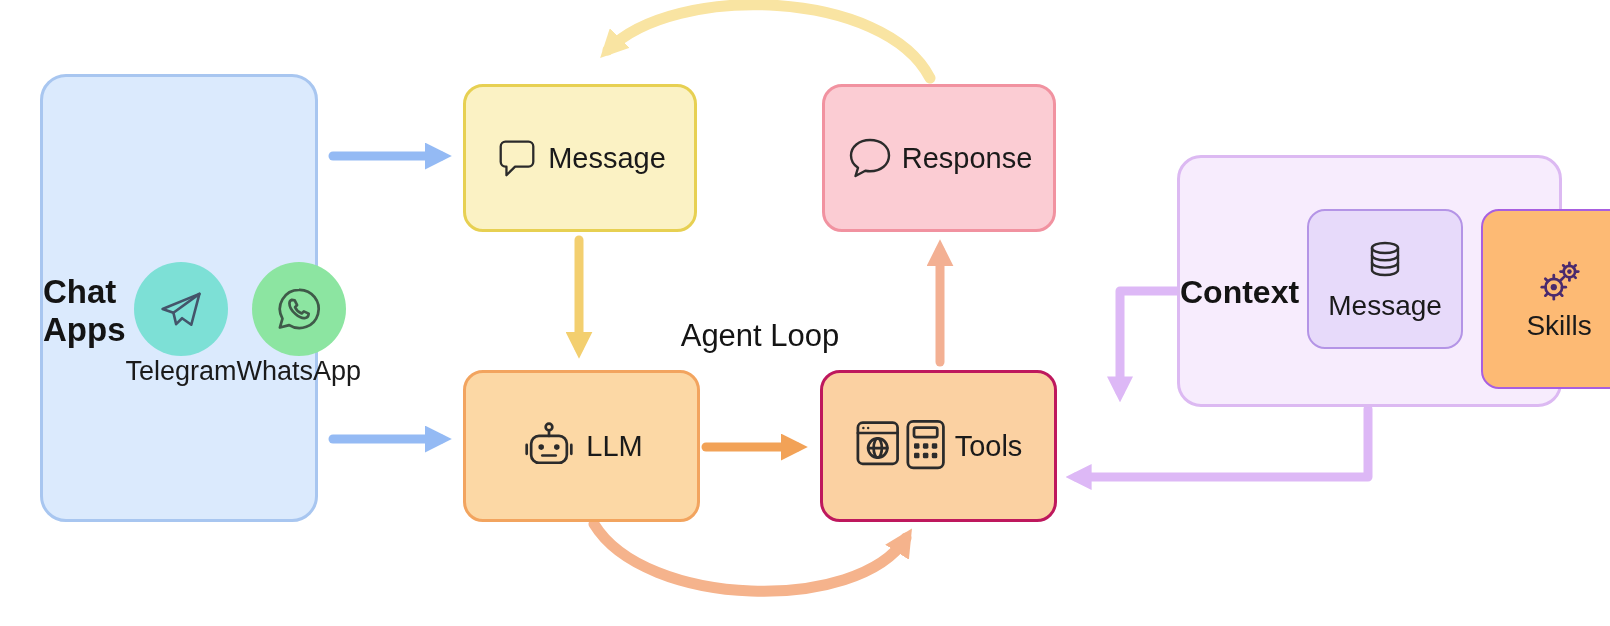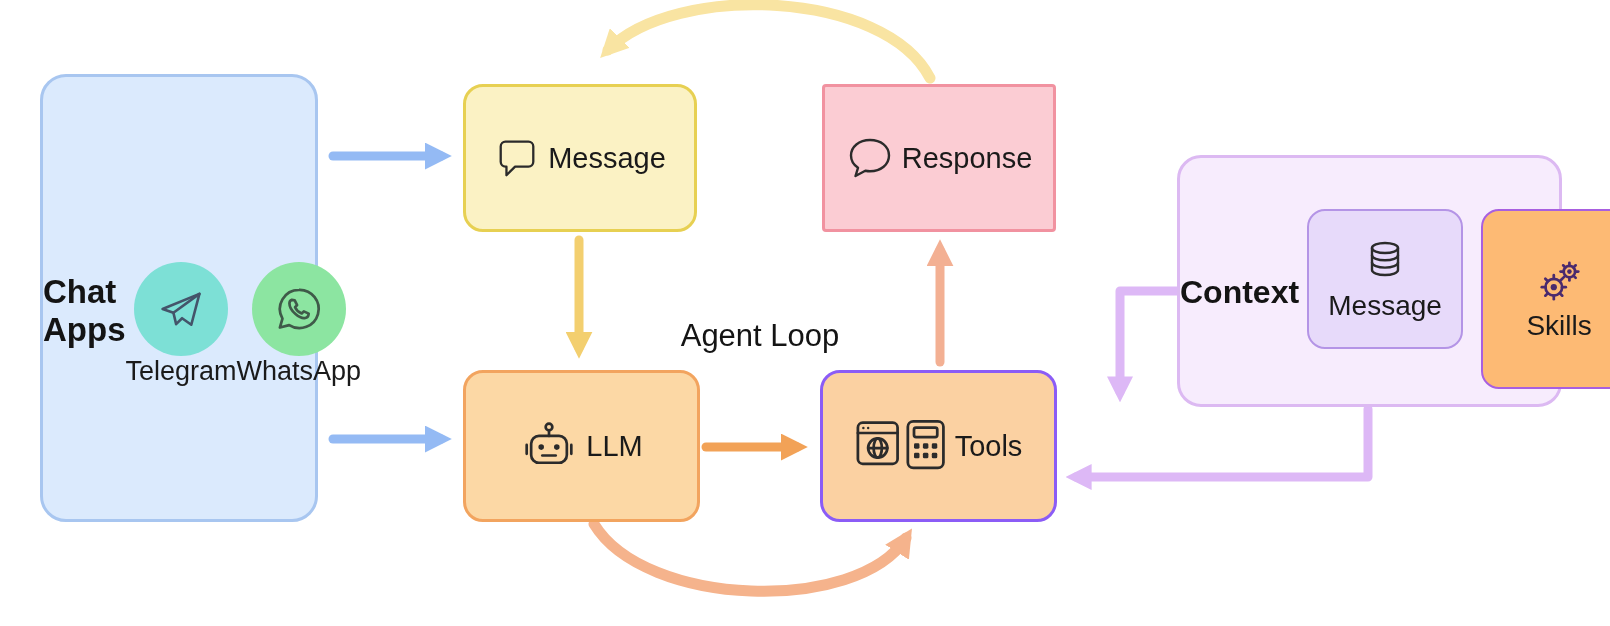--- a/index.html
+++ b/index.html
@@ -15,23 +15,23 @@
   .chat-apps{left:40px;top:74px;width:278px;height:448px;background:#dbeafd;
              border:3px solid #a8c6f0;border-radius:26px;justify-content:flex-start;padding-top:26px;gap:0;}
   .chat-app{display:flex;flex-direction:column;align-items:center;gap:0;margin-top:26px;}
   .app-circle{width:94px;height:94px;border-radius:50%;display:flex;align-items:center;justify-content:center;}
   .telegram-circle{background:#7de0d6;}
   .whatsapp-circle{background:#8ce5a1;}
   .app-label{font-size:27px;}
 
   
   .message{left:463px;top:84px;width:234px;height:148px;background:#fbf2c4;border:3px solid #e7d052;border-radius:20px;}
-  .response{left:822px;top:84px;width:234px;height:148px;background:#fbccd3;border:3px solid #f192a0;border-radius:4px;justify-content:center;}
+  .response{left:822px;top:84px;width:234px;height:148px;background:#fbccd3;border:3px solid #f192a0;border-radius:20px;justify-content:center;}
   .llm{left:463px;top:370px;width:237px;height:152px;background:#fcd8a5;border:3px solid #f2a45f;border-radius:20px;}
-  .tools{left:820px;top:370px;width:237px;height:152px;background:#fbd1a2;border:3px solid #8b5cf6;border-radius:20px;}
+  .tools{left:820px;top:370px;width:237px;height:152px;background:#fbd1a2;border:3px solid #be185d;border-radius:20px;}
 
   
   .context{left:1177px;top:155px;width:385px;height:252px;background:#f7ecfd;border:3px solid #dcb9f2;
            border-radius:24px;justify-content:flex-start;padding-top:22px;}
   .context-row{display:flex;gap:18px;margin-top:14px;}
   .context-box{box-sizing:border-box;display:flex;flex-direction:column;align-items:center;justify-content:center;gap:6px;}
   .memory{width:156px;height:140px;background:#e7dafa;border:2.5px solid #b494e6;border-radius:18px;}
   .skills{width:156px;height:180px;background:#fdba74;border:2.5px solid #a85fe0;border-radius:18px;}
   .context .group-title{font-size:32px;}
   .context .node-label{font-size:28px;}

